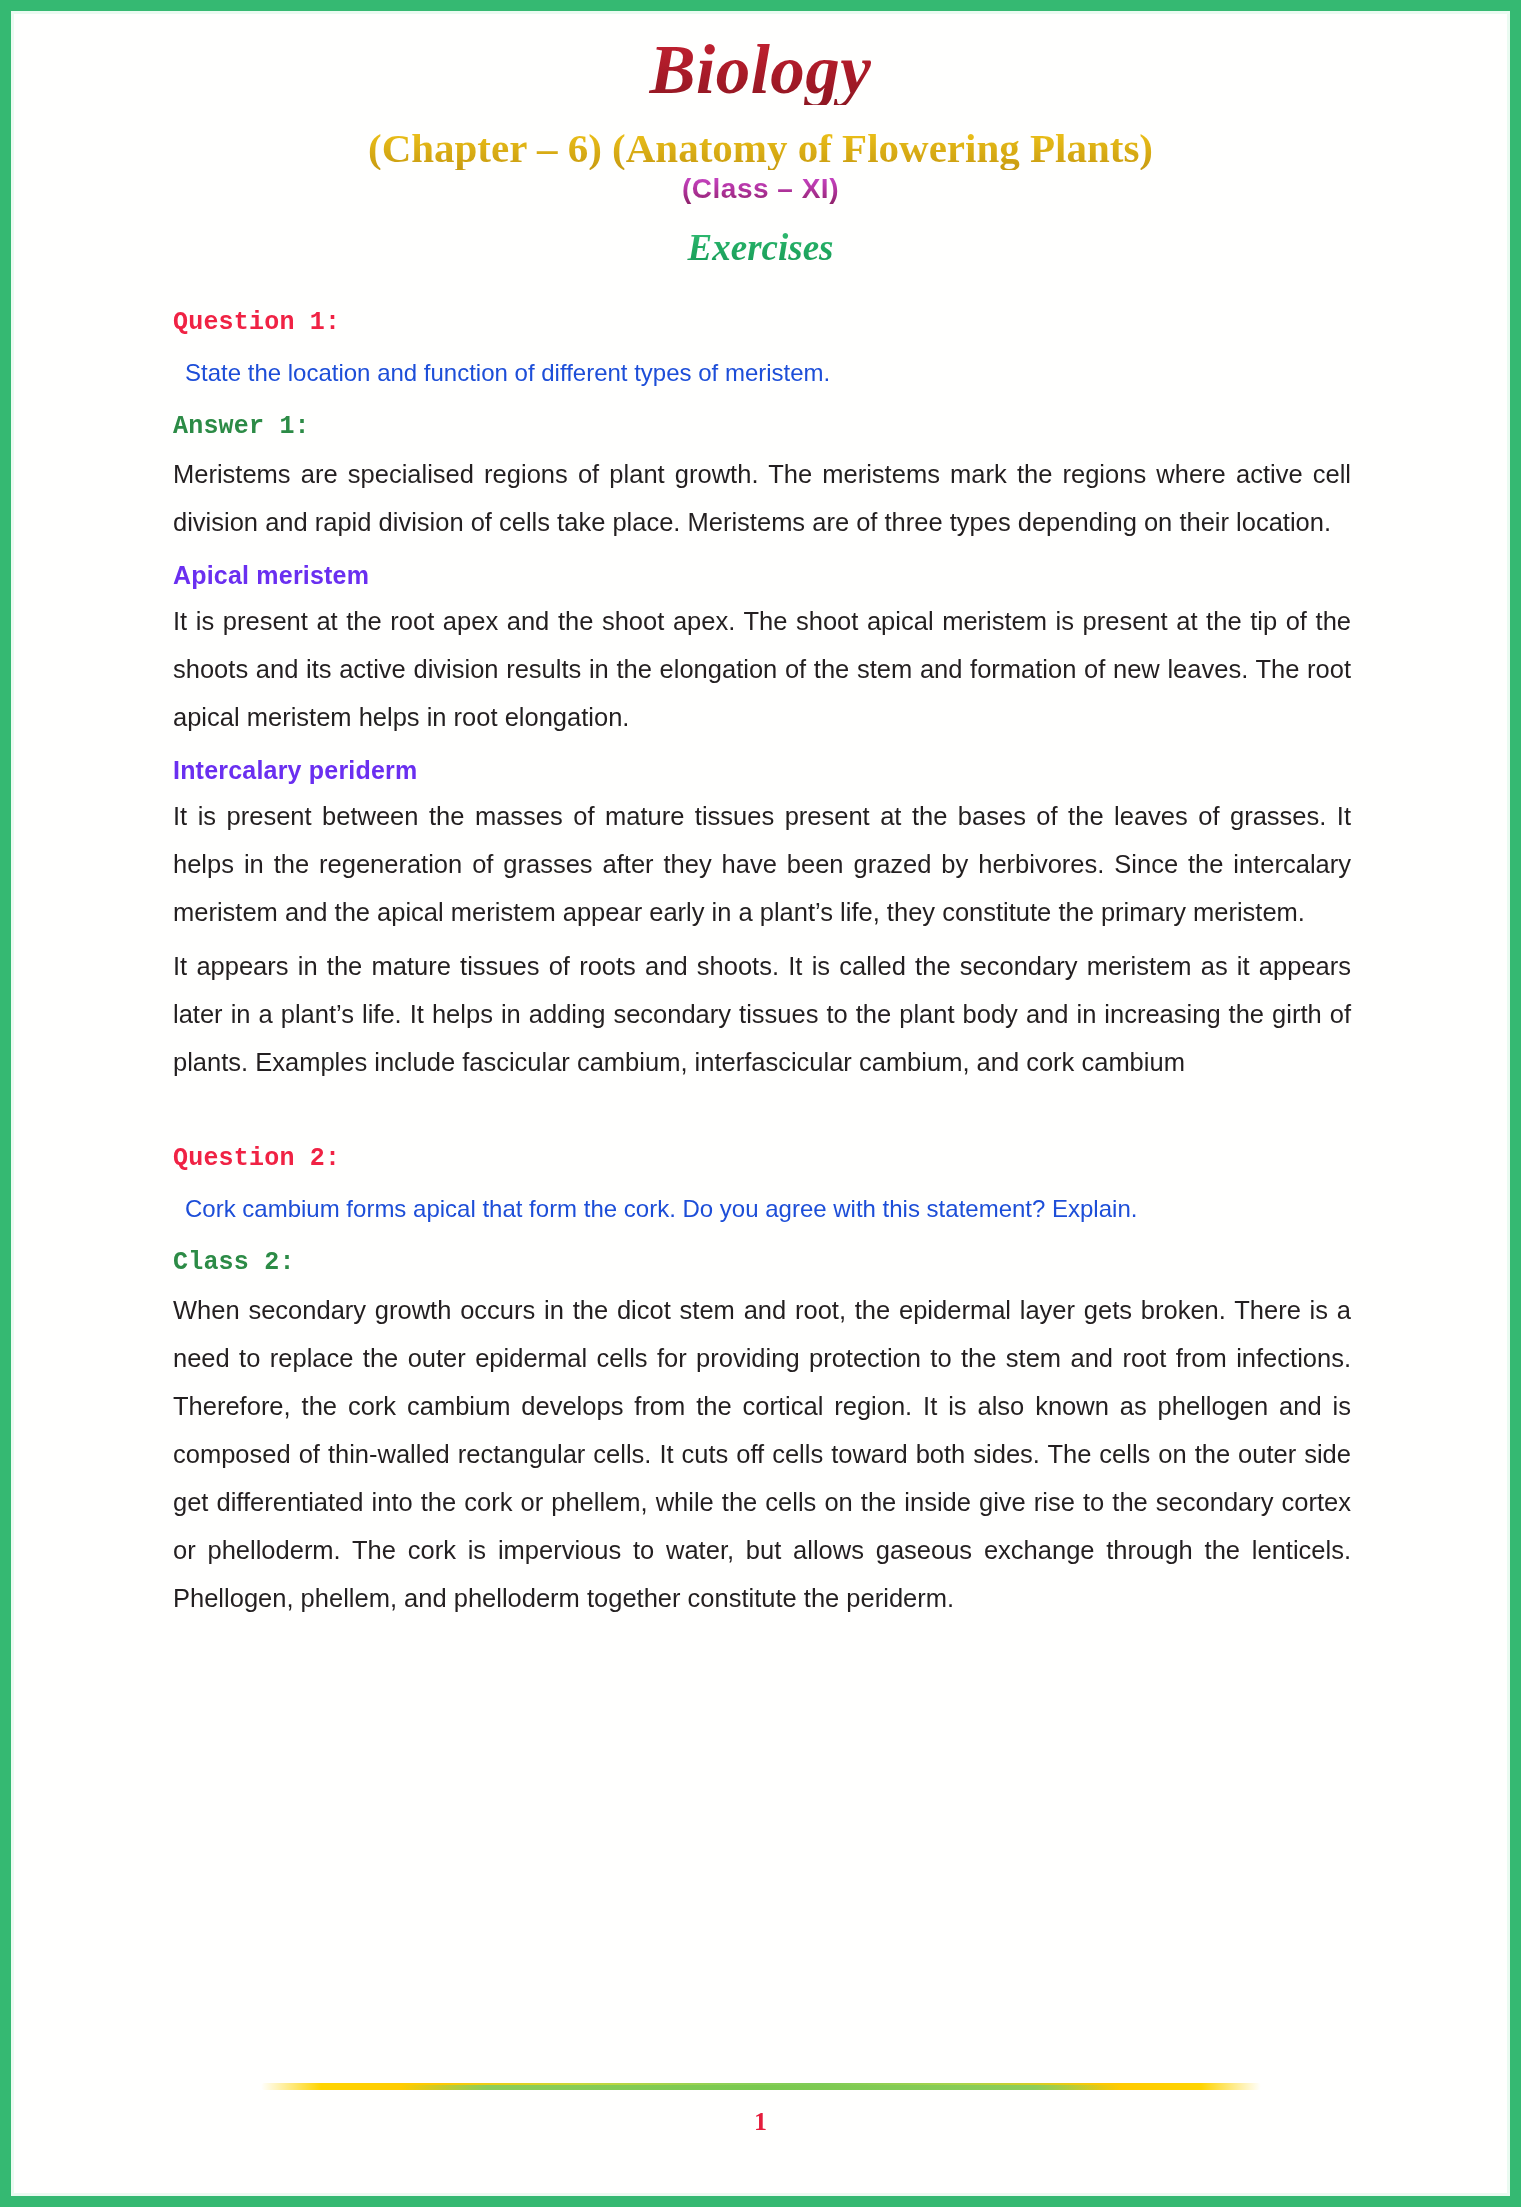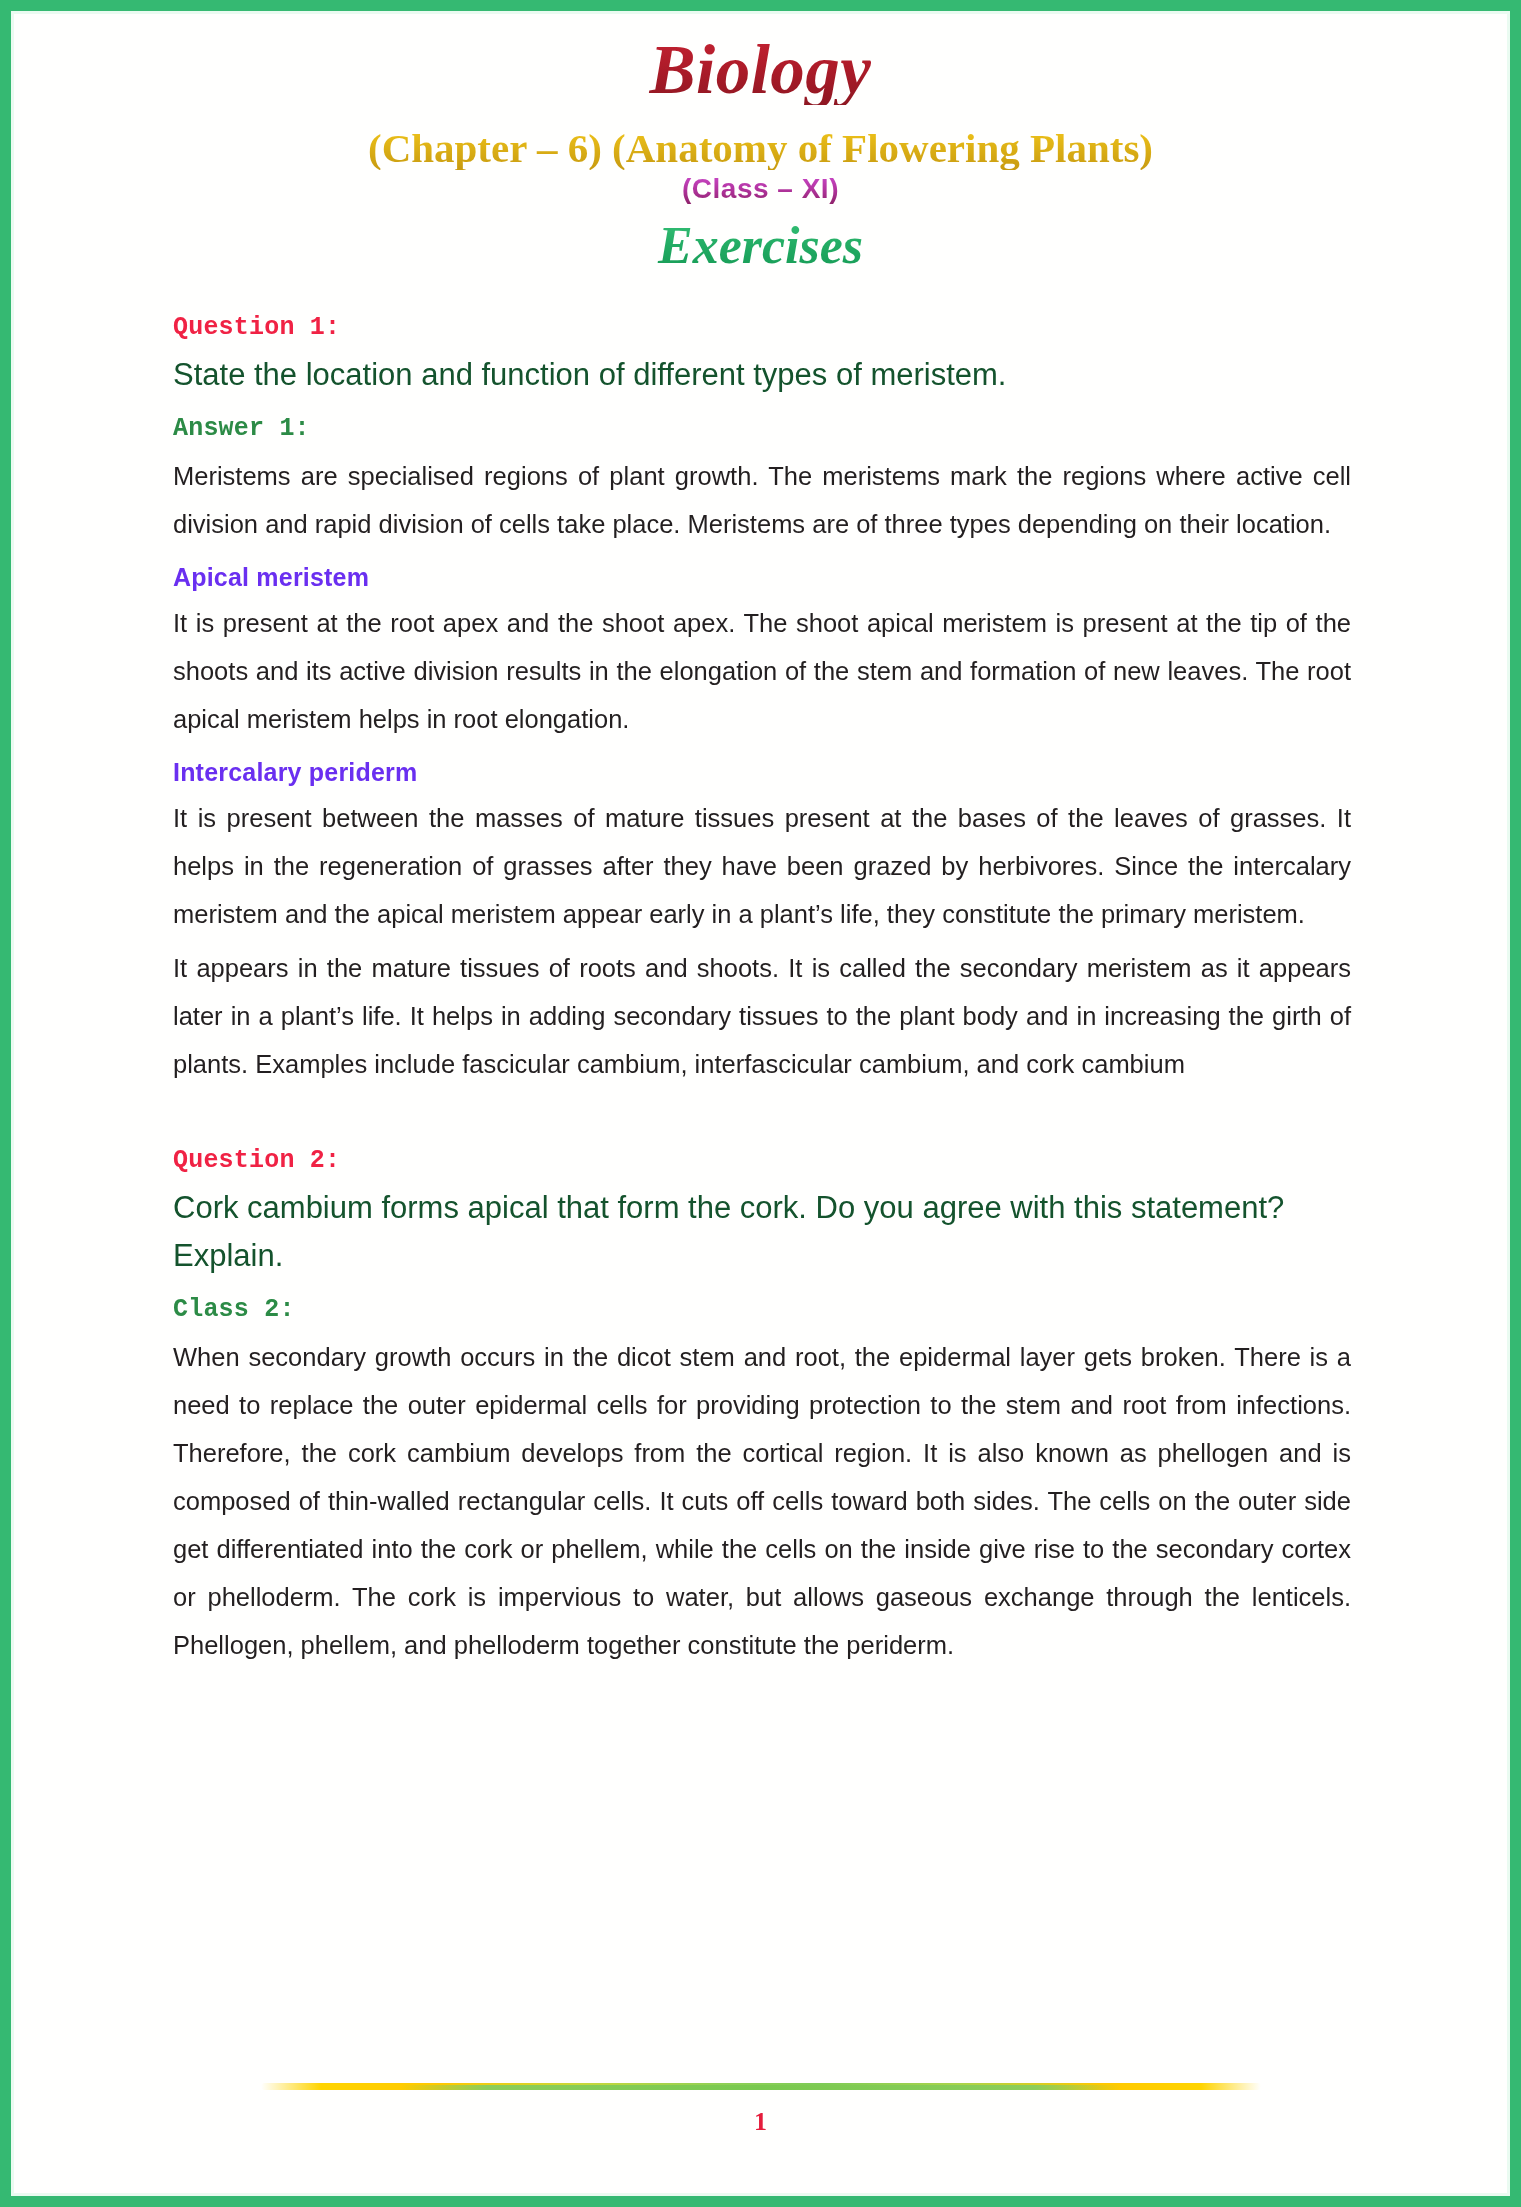--- a/index.html
+++ b/index.html
@@ -85,27 +85,27 @@
     font-size: 28px;
     line-height: 1.1;
     letter-spacing: 0.5px;
     color: #b43fb0;
     background: linear-gradient(180deg, #d24fd8 0%, #b2349f 55%, #8c2167 100%);
     -webkit-background-clip: text;
     background-clip: text;
     -webkit-text-fill-color: transparent;
   }
   .exercises-line {
-    margin: 0;
+    margin: 10px;
     padding-top: 14px;
     text-align: center;
     font-family: "Liberation Serif", serif;
     font-weight: bold;
     font-style: italic;
-    font-size: 52px;
+    font-size: 37px;
     line-height: 1.05;
     color: #2cb56f;
     background: linear-gradient(180deg, #3fcb80 0%, #22ab63 60%, #169a55 100%);
     -webkit-background-clip: text;
     background-clip: text;
     -webkit-text-fill-color: transparent;
   }
 
   
   .body-wrap {
@@ -138,25 +138,25 @@
   }
   p.para {
     margin: 0 0 6px 0;
     font-family: "Liberation Sans", sans-serif;
     font-size: 25.5px;
     line-height: 48px;
     color: #231f20;
     text-align: justify;
   }
   p.q-text {
-    margin: 0;
-    font-family: "Liberation Sans", sans-serif;
-    font-size: 31px;
+    margin: 12px;
+    font-family: "Liberation Sans", sans-serif;
+    font-size: 24px;
     line-height: 48px;
-    color: #14532d;
+    color: #1d4ed8;
     text-align: left;
   }
   .gap-block { height: 52px; }
 
   
   .footer {
     position: absolute;
     left: 0;
     right: 0;
     bottom: 56px;

